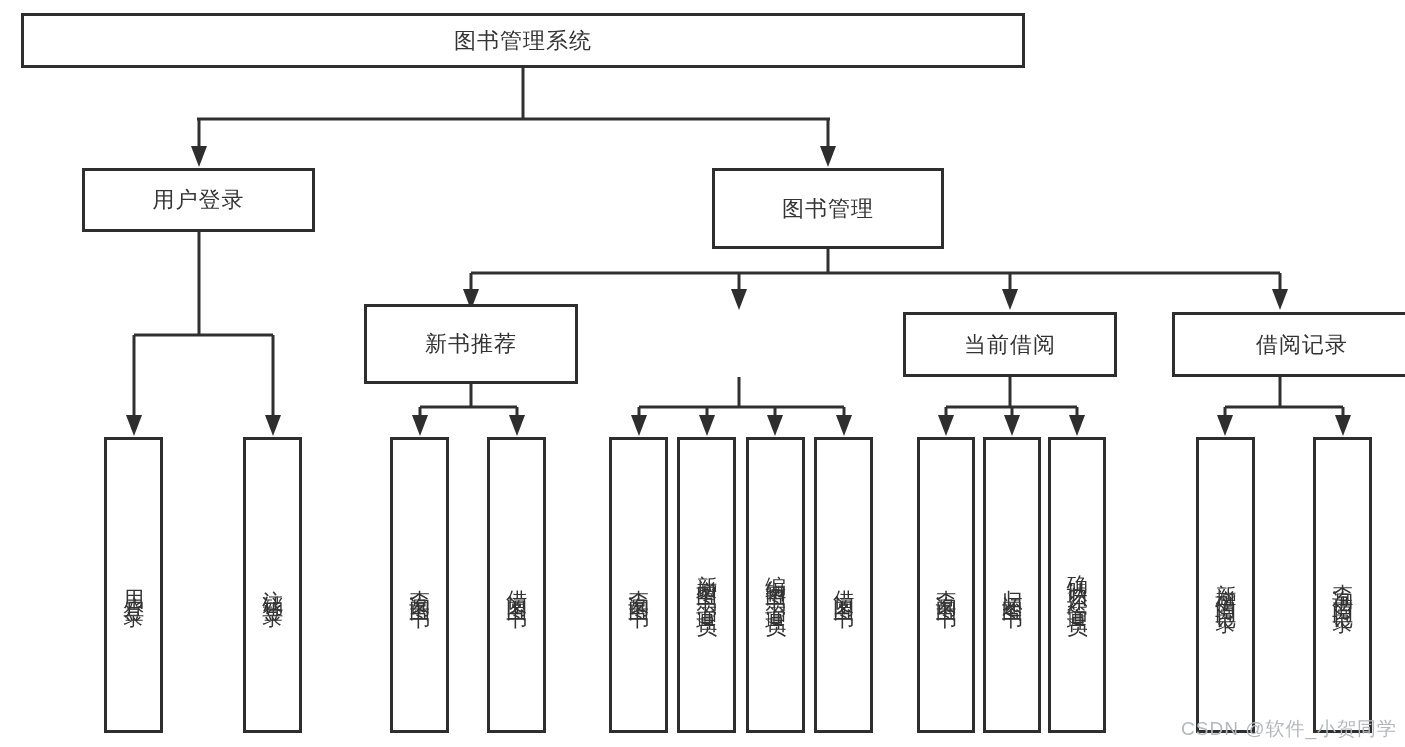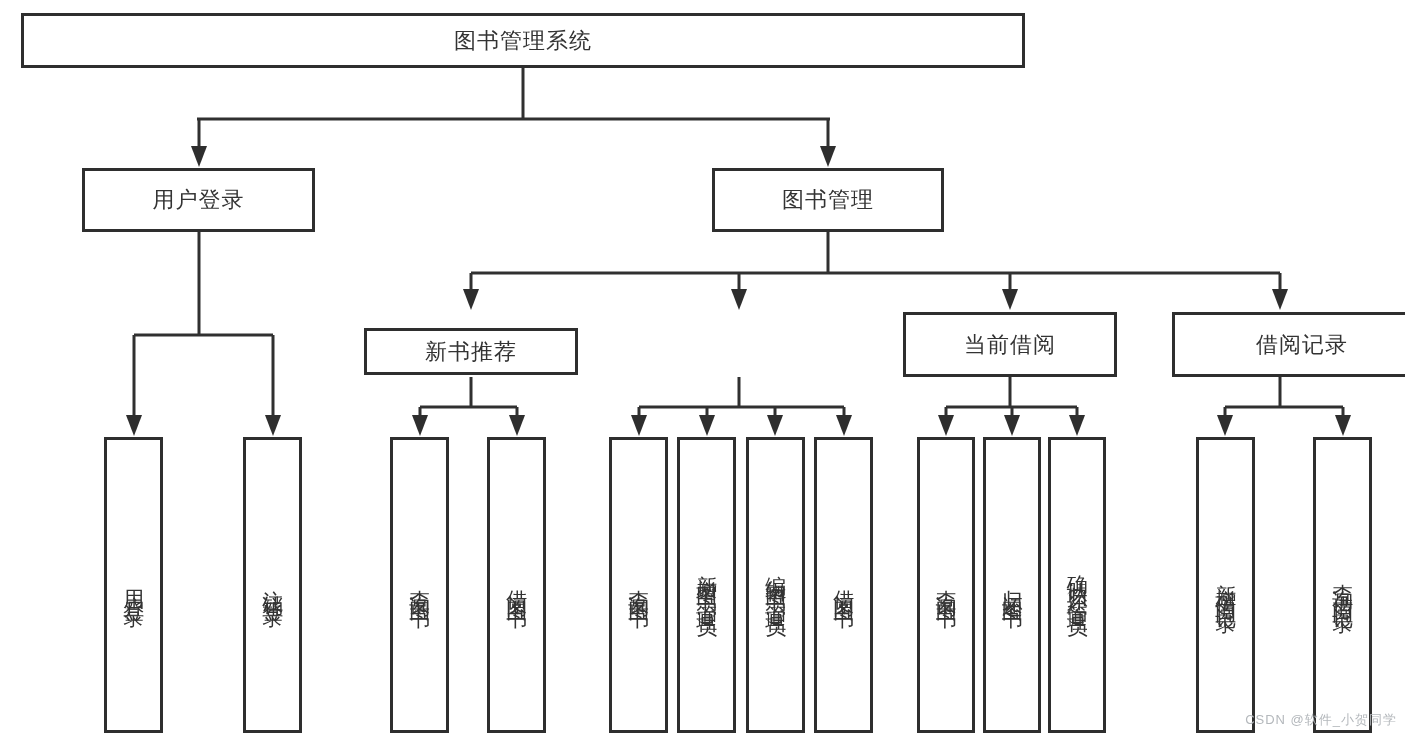--- a/index.html
+++ b/index.html
@@ -13,22 +13,22 @@
     border:3px solid #2e2e2e; background:#ffffff; color:#333333;
     display:flex; align-items:center; justify-content:center;
     text-align:right; line-height:1.25;
   }
   .h { font-size:22px; letter-spacing:1px; }
   .v {
     writing-mode:vertical-rl; text-orientation:mixed;
     font-size:21px; letter-spacing:6px;
   }
   .watermark {
-    position:absolute; right:8px; bottom:18px;
-    font-size:13px; color:#b4b8bc; letter-spacing:1px; white-space:nowrap;
+    position:absolute; right:8px; bottom:5px;
+    font-size:19px; color:#b4b8bc; letter-spacing:1px; white-space:nowrap;
   }
 </style>
 </head>
 <body>
 
 <div id="stage">
 
   <svg id="connectors" viewBox="0 0 1405 747" xmlns="http://www.w3.org/2000/svg" aria-hidden="true">
     <defs>
       <path id="ah" d="M0 0 L-8 -21 L8 -21 Z" fill="#2e2e2e"></path>
@@ -64,25 +64,25 @@
     </g>
   </svg>
 
   <div class="box h" style="left:21px;top:13px;width:1004px;height:55px">
     <span>图书管理系统</span>
   </div>
 
   <div class="box h" style="left:82px;top:168px;width:233px;height:64px">
     <span>用户登录</span>
   </div>
-  <div class="box h" style="left:712px;top:168px;width:232px;height:64px">
+  <div class="box h" style="left:712px;top:168px;width:232px;height:81px">
     <span>图书管理</span>
   </div>
 
-  <div class="box h" style="left:364px;top:328px;width:214px;height:47px">
+  <div class="box h" style="left:364px;top:304px;width:214px;height:80px">
     <span>新书推荐</span>
   </div>
   <div class="box h" style="left:903px;top:312px;width:214px;height:65px">
     <span>当前借阅</span>
   </div>
   <div class="box h" style="left:1172px;top:312px;width:260px;height:65px">
     <span>借阅记录</span>
   </div>
 
   <div class="box v" style="left:104px;top:437px;width:59px;height:296px">

